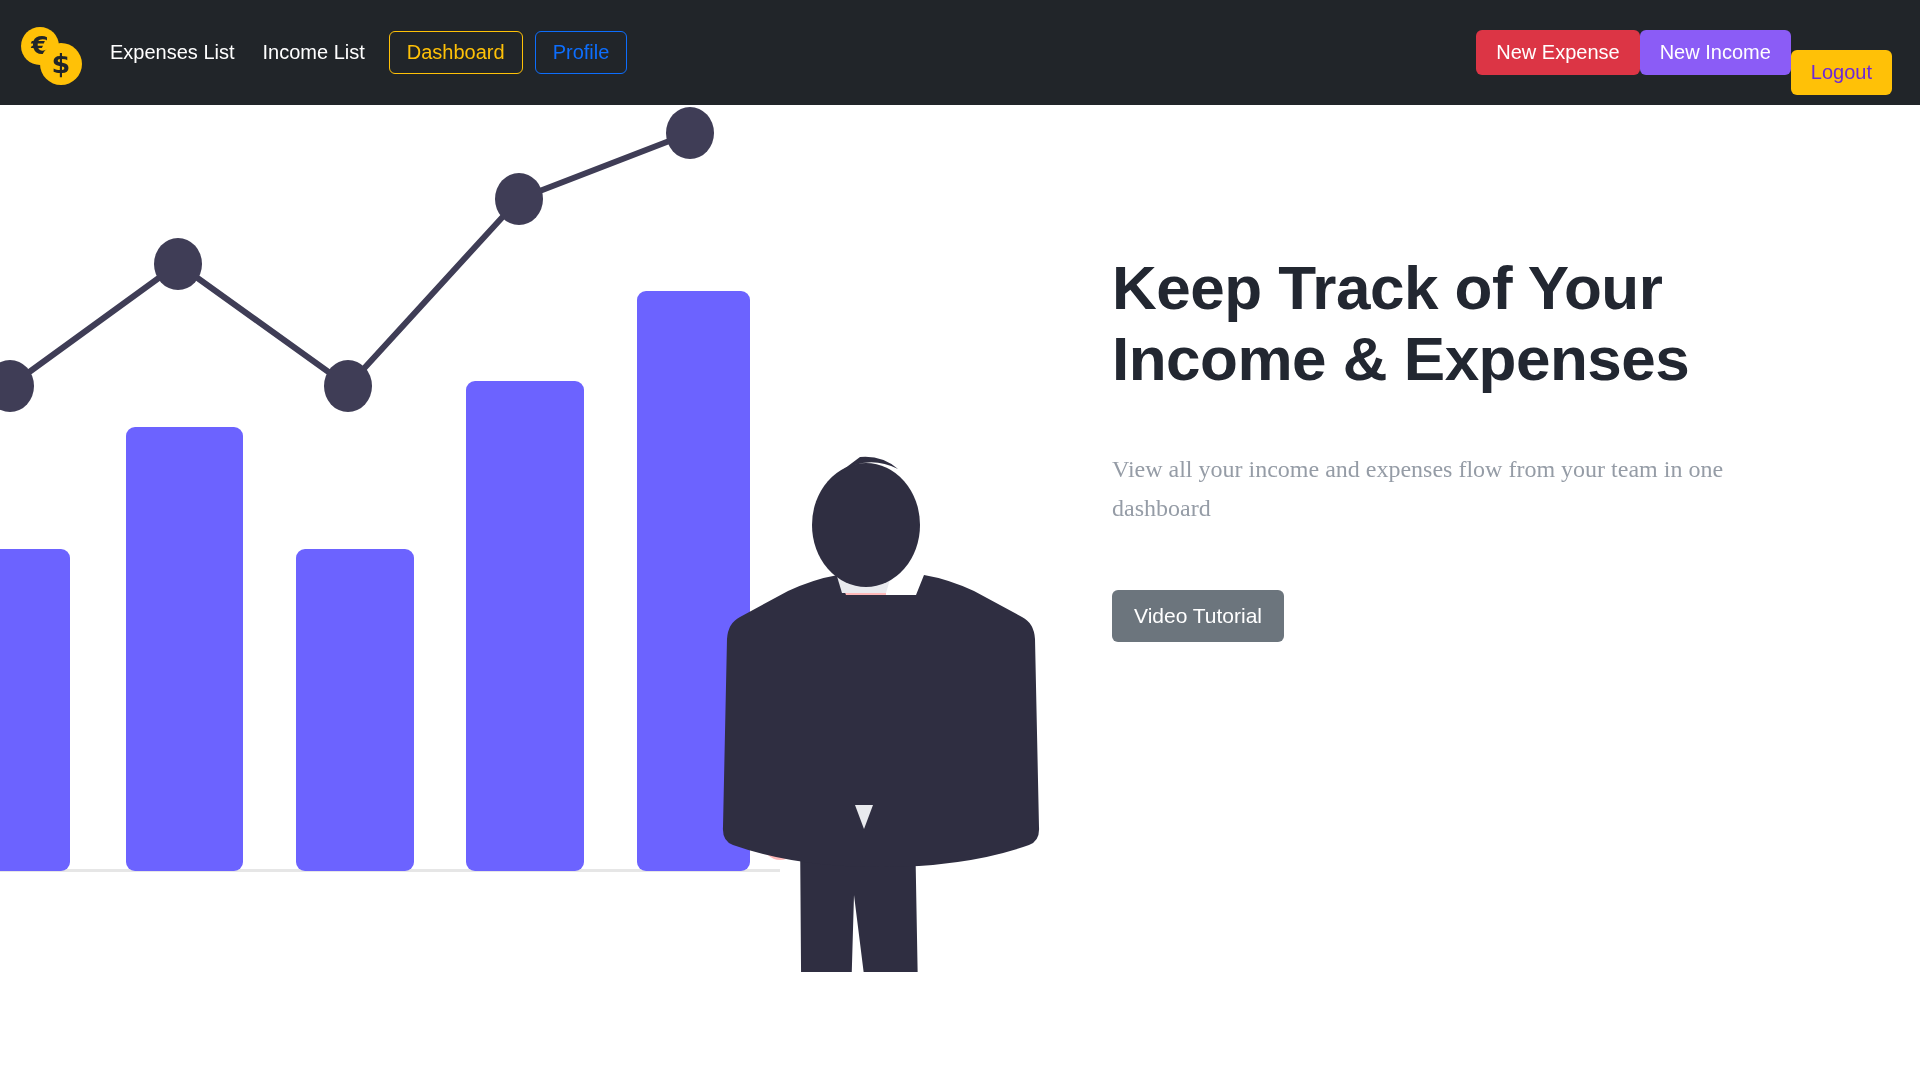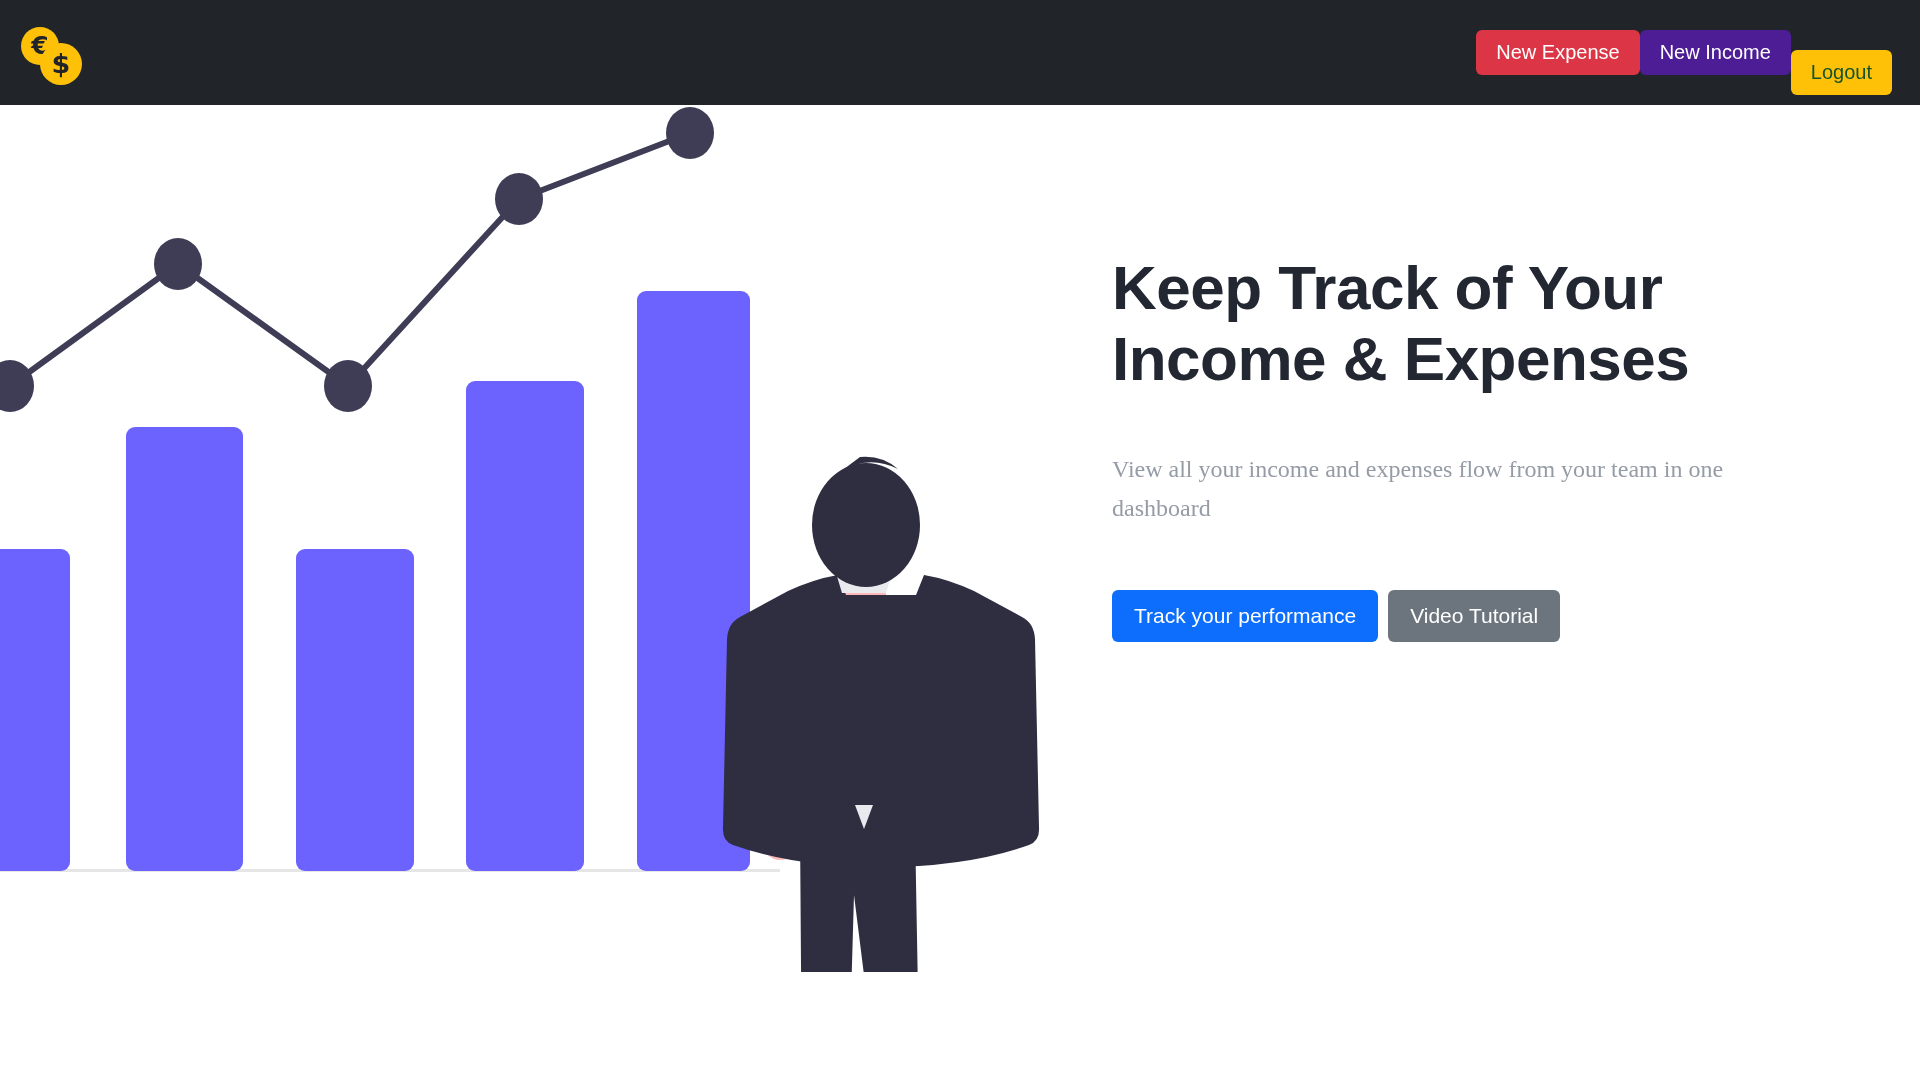--- a/index.html
+++ b/index.html
@@ -97,22 +97,22 @@
     font-size: 20px;
     padding: 11px 20px;
     border-radius: 6px;
     border: none;
     white-space: nowrap;
     cursor: pointer;
     font-family: "Liberation Sans", sans-serif;
     line-height: 1.15;
   }
   .btn-expense { background: #dc3545; color: #ffffff; }
-  .btn-income  { background: #4c1d95; color: #ffffff; }
-  .btn-logout  { background: #ffc107; color: #14532d; margin-top: 40px; }
+  .btn-income  { background: #8b5cf6; color: #ffffff; }
+  .btn-logout  { background: #ffc107; color: #6d28d9; margin-top: 40px; }
 
   
   .hero {
     position: relative;
     width: 100%;
     height: 867px;
     background: #ffffff;
     display: flex;
   }
 
@@ -171,20 +171,26 @@
 </head>
 <body>
 
 <nav class="navbar">
 
   <div class="brand">
     <span class="coin coin-euro">€</span>
     <span class="coin coin-dollar">$</span>
   </div>
 
+  <div class="nav-links">
+    <a class="nav-link">Expenses List</a>
+    <a class="nav-link">Income List</a>
+    <button class="nav-btn-outline nav-btn-dashboard">Dashboard</button>
+    <button class="nav-btn-outline nav-btn-profile">Profile</button>
+  </div>
 
   <div class="nav-right">
     <button class="nav-action btn-expense">New Expense</button>
     <button class="nav-action btn-income">New Income</button>
     <button class="nav-action btn-logout">Logout</button>
   </div>
 
 </nav>
 
 <section class="hero">
@@ -253,18 +259,17 @@
 
         <path d="M836 370 q30 -22 62 -6 q-16 -14 -38 -12 Z" fill="#2f2e41"></path>
       </g>
     </svg>
   </div>
 
   <div class="hero-copy">
     <h1 class="hero-title">Keep Track of Your Income &amp; Expenses</h1>
     <p class="hero-sub">View all your income and expenses flow from your team in one dashboard</p>
     <div class="hero-actions">
-      <button class="cta cta-primary">Track your performance</button>
       <button class="cta cta-secondary">Video Tutorial</button>
     </div>
   </div>
 
 </section>
 
 </body></html>

